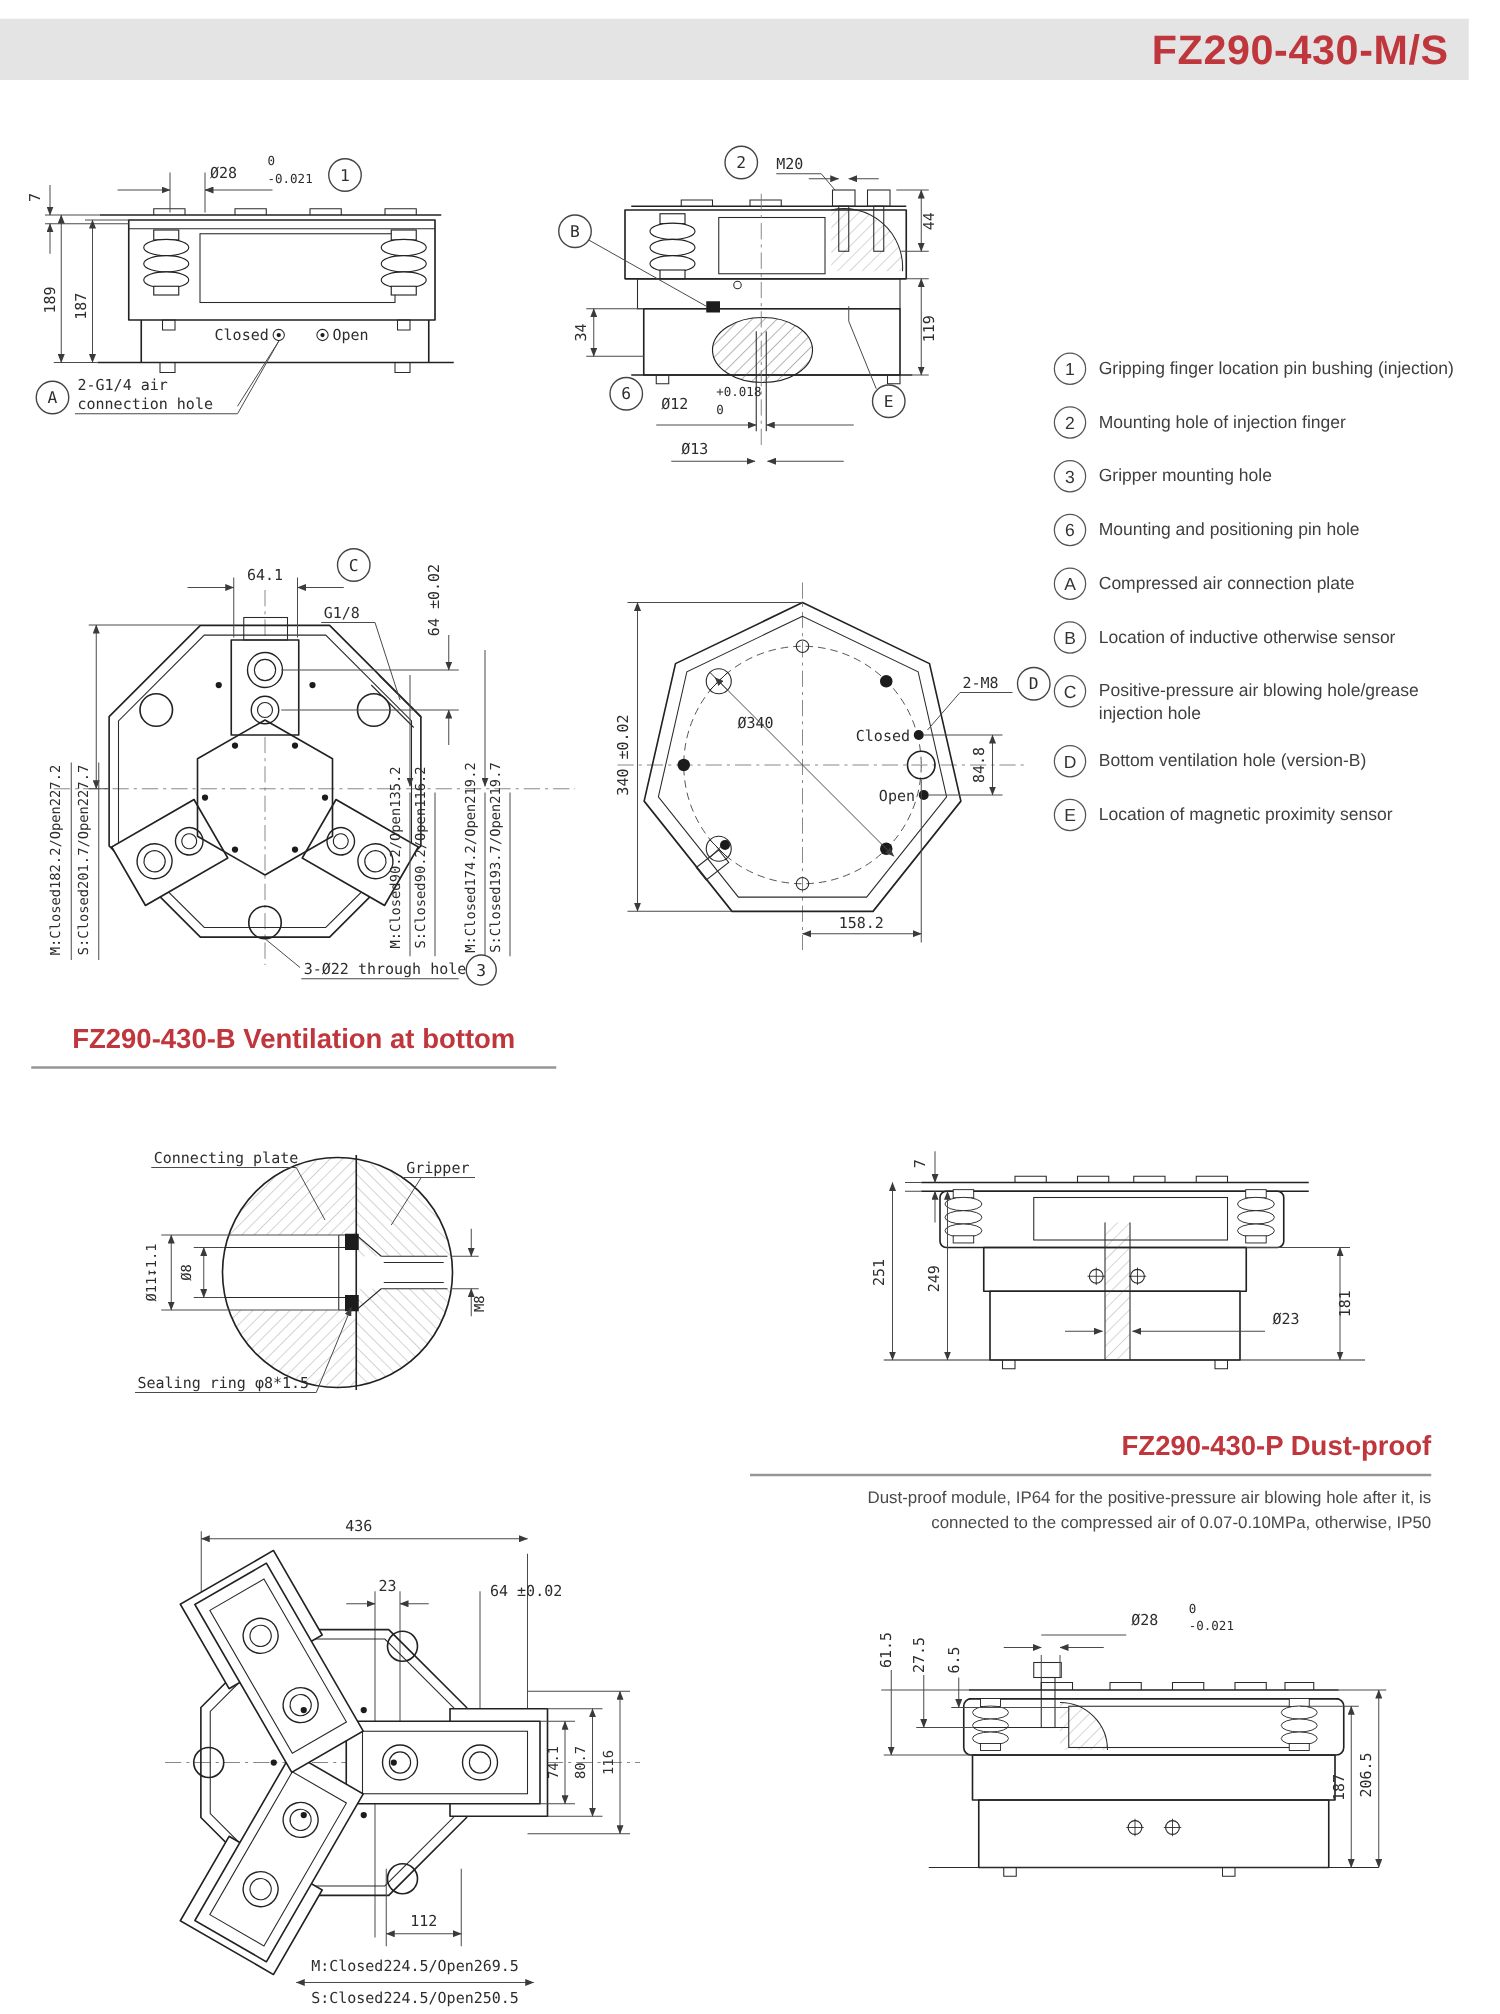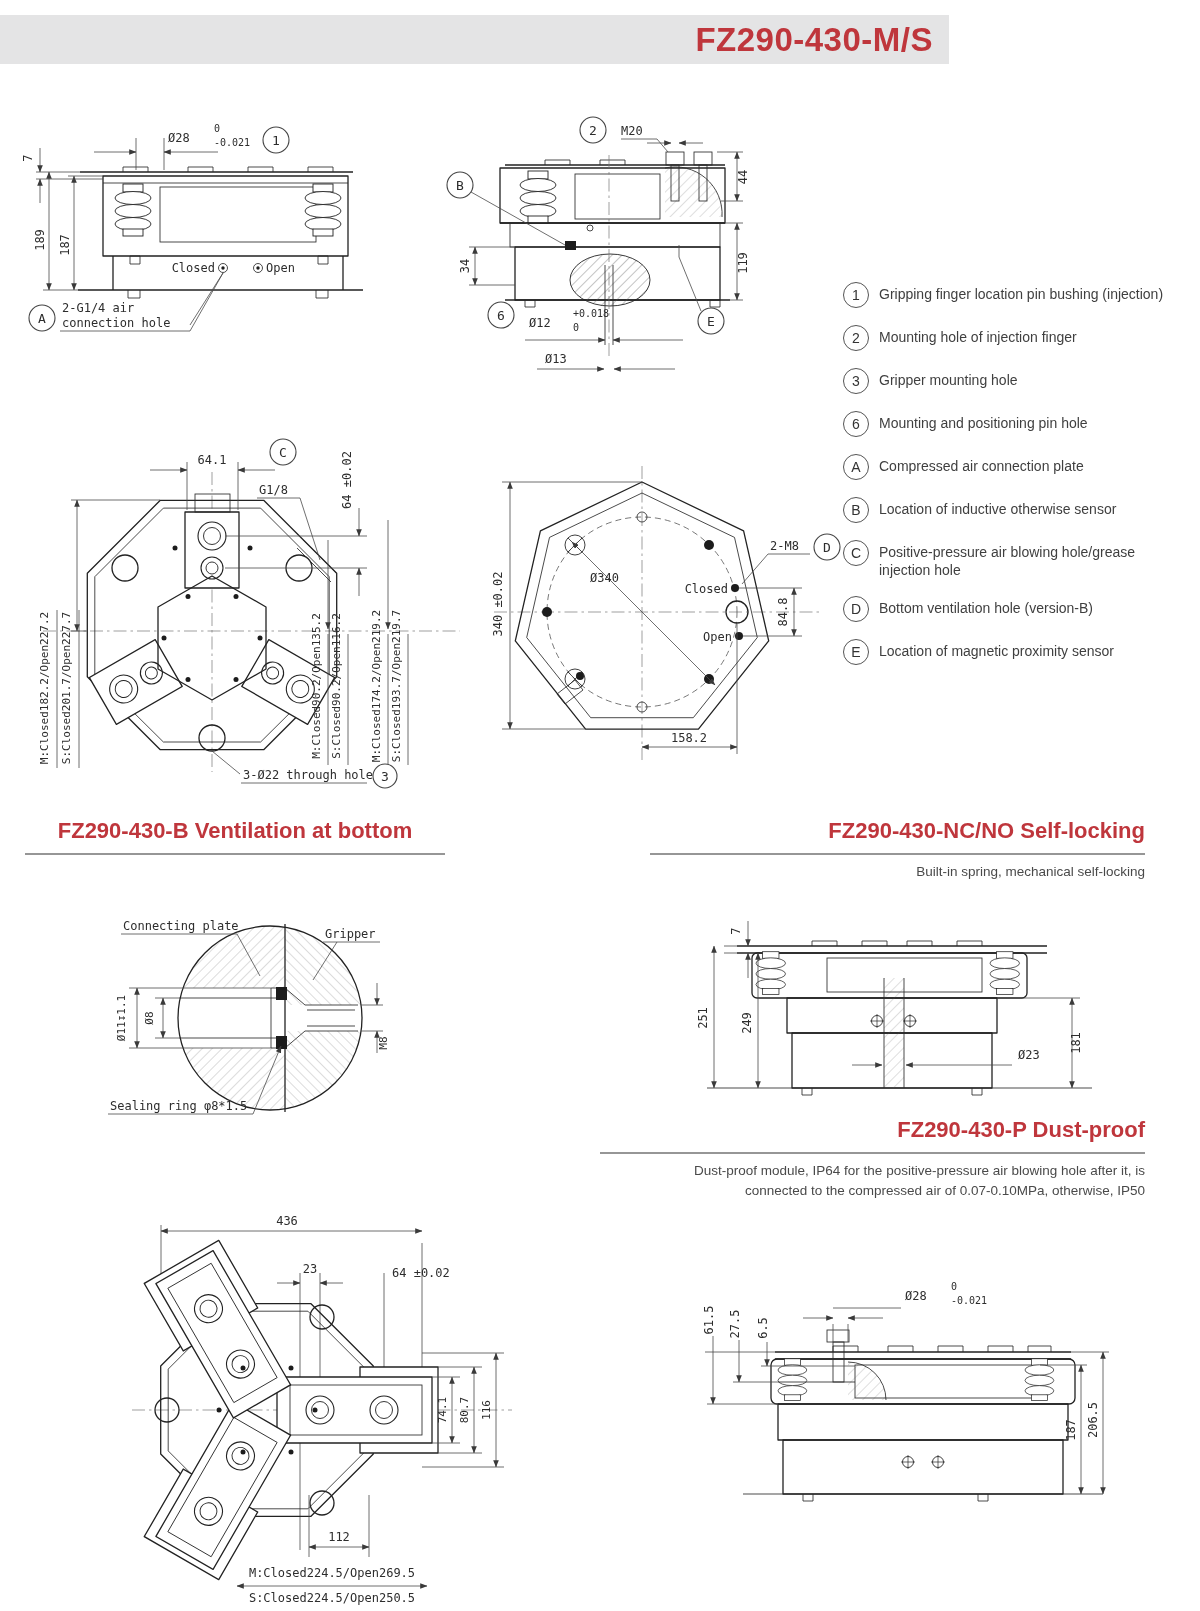--- a/index.html
+++ b/index.html
@@ -1,19 +1,19 @@
 <!DOCTYPE html>
 <html><head>
 <meta charset="utf-8">
 <style>
   html,body{margin:0;padding:0;background:#fff;}
   #page{position:relative;width:1200px;height:1611px;background:#fff;overflow:hidden;
         font-family:"Liberation Sans",sans-serif;}
   
-  .banner{position:absolute;left:0;top:15px;width:949px;height:49px;background:#e4e4e5;
+  .banner{position:absolute;left:0;top:15px;width:1175px;height:49px;background:#e4e4e5;
           display:flex;align-items:center;justify-content:flex-end;padding-right:16px;box-sizing:border-box;}
   .banner h1{margin:0;font-size:33px;font-weight:bold;color:#bf363c;letter-spacing:.5px;}
   
   .legend{position:absolute;left:843px;top:282px;width:332px;}
   .lg-item{display:flex;align-items:flex-start;margin-bottom:17px;}
   .lg-sym{flex:0 0 24px;width:24px;height:24px;border:1.4px solid #555;border-radius:50%;
           display:flex;align-items:center;justify-content:center;font-size:14px;color:#333;margin-right:10px;}
   .lg-txt{font-size:14px;color:#3f3f3f;line-height:1.3;padding-top:3px;}
   
   .sec{position:absolute;box-sizing:border-box;}
@@ -334,24 +334,20 @@
     <line class="d" x1="322" y1="136" x2="322" y2="184" marker-start="url(#ae)" marker-end="url(#ae)"></line>
     <text class="t" transform="rotate(-90 315 160)" x="315" y="160" text-anchor="middle">84.8</text>
     <path class="d" d="M265,172 V302"></path>
     <line class="d" x1="170" y1="295" x2="265" y2="295" marker-start="url(#ae)" marker-end="url(#ae)"></line>
     <text class="t" x="217" y="290" text-anchor="middle">158.2</text>
   </svg>
 
   <div class="sec c" style="left:25px;top:818px;width:420px">
     <h2 class="ttl">FZ290-430-B Ventilation at bottom</h2>
   </div>
-  <div class="sec r" style="left:650px;top:818px;width:495px">
-    <h2 class="ttl">FZ290-430-NC/NO Self-locking</h2>
-    <p class="sub">Built-in spring, mechanical self-locking</p>
-  </div>
 
   <svg style="left:75px;top:888px" width="340" height="235" viewBox="0 0 340 235">
     <path d="M210,39.2 A92,92 0 0 0 108,100 L210,100 Z" fill="url(#hA)" opacity=".6"></path>
     <path d="M108,160 A92,92 0 0 0 210,220.8 L210,160 Z" fill="url(#hA)" opacity=".6"></path>
     <path d="M210,39.2 A92,92 0 0 1 286,117 L210,117 Z" fill="url(#hB)" opacity=".6"></path>
     <path d="M286,143 A92,92 0 0 1 210,220.8 L210,143 Z" fill="url(#hB)" opacity=".6"></path>
     <circle class="o" cx="195" cy="130" r="92"></circle>
     <path class="o" d="M210,36 V224"></path>
     <path class="i" d="M196,100 H210 M196,160 H210 M104,110 H210 M104,150 H210 M196,100 V160"></path>
     <path class="i" d="M210,100 L230,117 M210,160 L230,143 M230,117 H283 M230,143 H283 M232,122 H280 M232,138 H280"></path>
@@ -398,21 +394,21 @@
     <line class="d" x1="106" y1="60" x2="106" y2="195" marker-start="url(#ae)" marker-end="url(#ae)"></line>
     <text class="t" transform="rotate(-90 99 130)" x="99" y="130" text-anchor="middle">249</text>
     <path class="d" d="M345,105 H428"></path>
     <line class="d" x1="420" y1="105" x2="420" y2="195" marker-start="url(#ae)" marker-end="url(#ae)"></line>
     <text class="t" transform="rotate(-90 428 150)" x="428" y="150" text-anchor="middle">181</text>
     <line class="d" x1="200" y1="172" x2="230" y2="172" marker-end="url(#ae)"></line>
     <line class="d" x1="360" y1="172" x2="254" y2="172" marker-end="url(#ae)"></line>
     <text class="t" x="366" y="166">Ø23</text>
   </svg>
 
-  <div class="sec r" style="left:600px;top:1117px;width:545px">
+  <div class="sec r" style="left:600px;top:1144px;width:545px">
     <h2 class="ttl">FZ290-430-P Dust-proof</h2>
     <p class="sub">
       <span>Dust-proof module, IP64 for the positive-pressure air blowing hole after it, is</span><br>
       <span>connected to the compressed air of 0.07-0.10MPa, otherwise, IP50</span>
     </p>
   </div>
 
   <svg style="left:92px;top:1195px" width="432" height="412" viewBox="0 0 432 412">
     <path class="cl" d="M40,215 H420"></path>
     <path class="d" d="M208,78 V355 M228,78 V190 M292,78 V190 M330,48 V172 M69,30 V95"></path>

